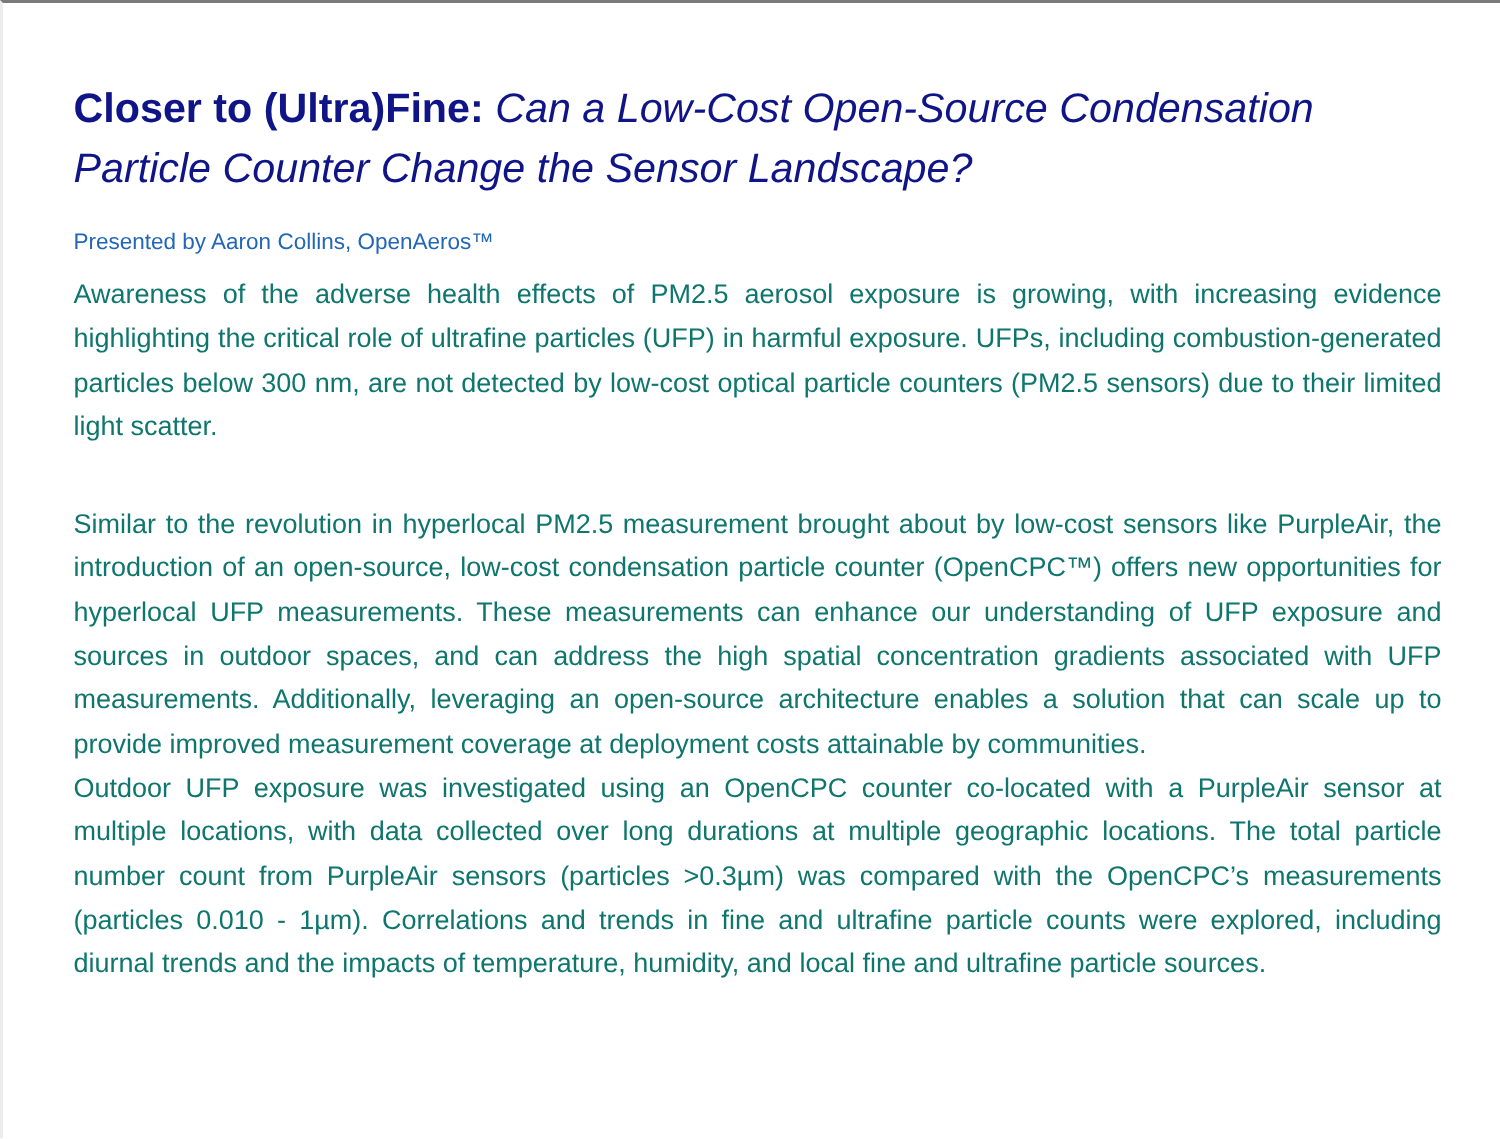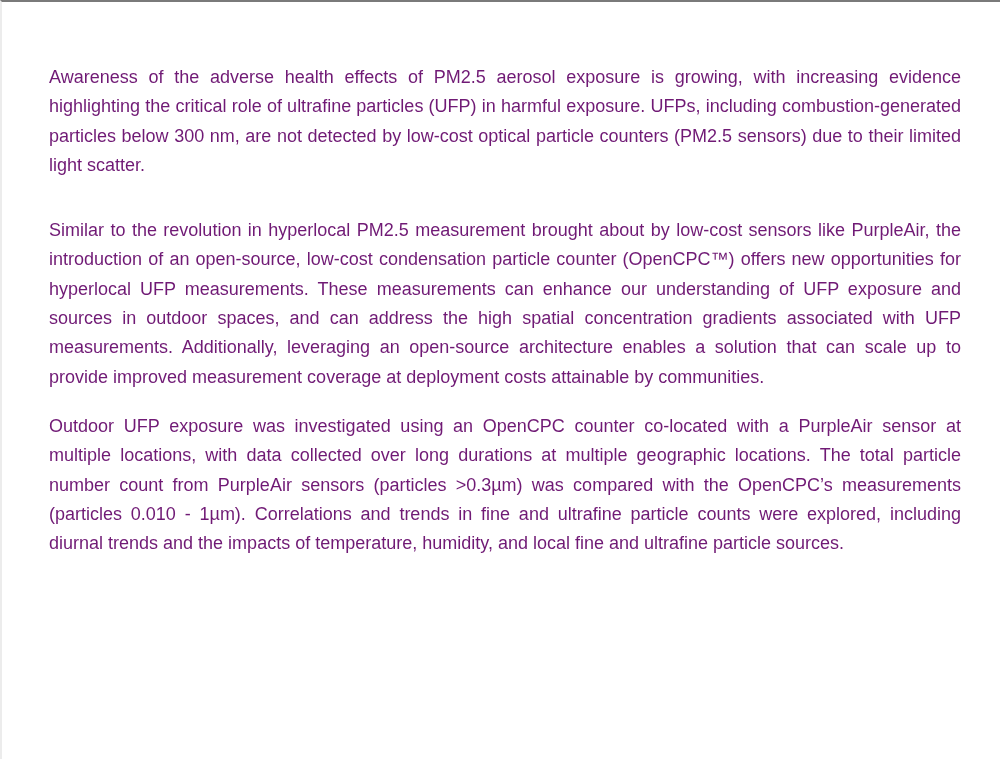--- a/index.html
+++ b/index.html
@@ -47,29 +47,31 @@
     .presenter {
       margin: 21px 0 0 0;
       font-size: 15px;
       line-height: 18px;
       color: #2266b8;
     }
     .para {
       margin: 0;
       font-size: 18px;
       line-height: 29.3px;
-      color: #701a75;
+      color: #0f766e;
       text-align: justify;
     }
     .p1 { margin-top: 11px; }
     .p2 { margin-top: 36px; }
-    .p3 { margin-top: 20px; }
+    .p3 { }
   </style>
 </head>
 <body>
 
 <div class="page">
   <div class="content">
+    <h1 class="title"><span class="lead">Closer to (Ultra)Fine:</span><span class="rest"> Can a Low-Cost Open-Source Condensation Particle Counter Change the Sensor Landscape?</span></h1>
+    <p class="presenter">Presented by Aaron Collins, OpenAeros™</p>
     <p class="para p1">Awareness of the adverse health effects of PM2.5 aerosol exposure is growing, with increasing evidence highlighting the critical role of ultrafine particles (UFP) in harmful exposure. UFPs, including combustion-generated particles below 300 nm, are not detected by low-cost optical particle counters (PM2.5 sensors) due to their limited light scatter.</p>
     <p class="para p2">Similar to the revolution in hyperlocal PM2.5 measurement brought about by low-cost sensors like PurpleAir, the introduction of an open-source, low-cost condensation particle counter (OpenCPC™) offers new opportunities for hyperlocal UFP measurements. These measurements can enhance our understanding of UFP exposure and sources in outdoor spaces, and can address the high spatial concentration gradients associated with UFP measurements. Additionally, leveraging an open-source architecture enables a solution that can scale up to provide improved measurement coverage at deployment costs attainable by communities.</p>
     <p class="para p3">Outdoor UFP exposure was investigated using an OpenCPC counter co-located with a PurpleAir sensor at multiple locations, with data collected over long durations at multiple geographic locations. The total particle number count from PurpleAir sensors (particles &gt;0.3µm) was compared with the OpenCPC’s measurements (particles 0.010 - 1µm). Correlations and trends in fine and ultrafine particle counts were explored, including diurnal trends and the impacts of temperature, humidity, and local fine and ultrafine particle sources.</p>
   </div>
 </div>
 
 </body></html>

